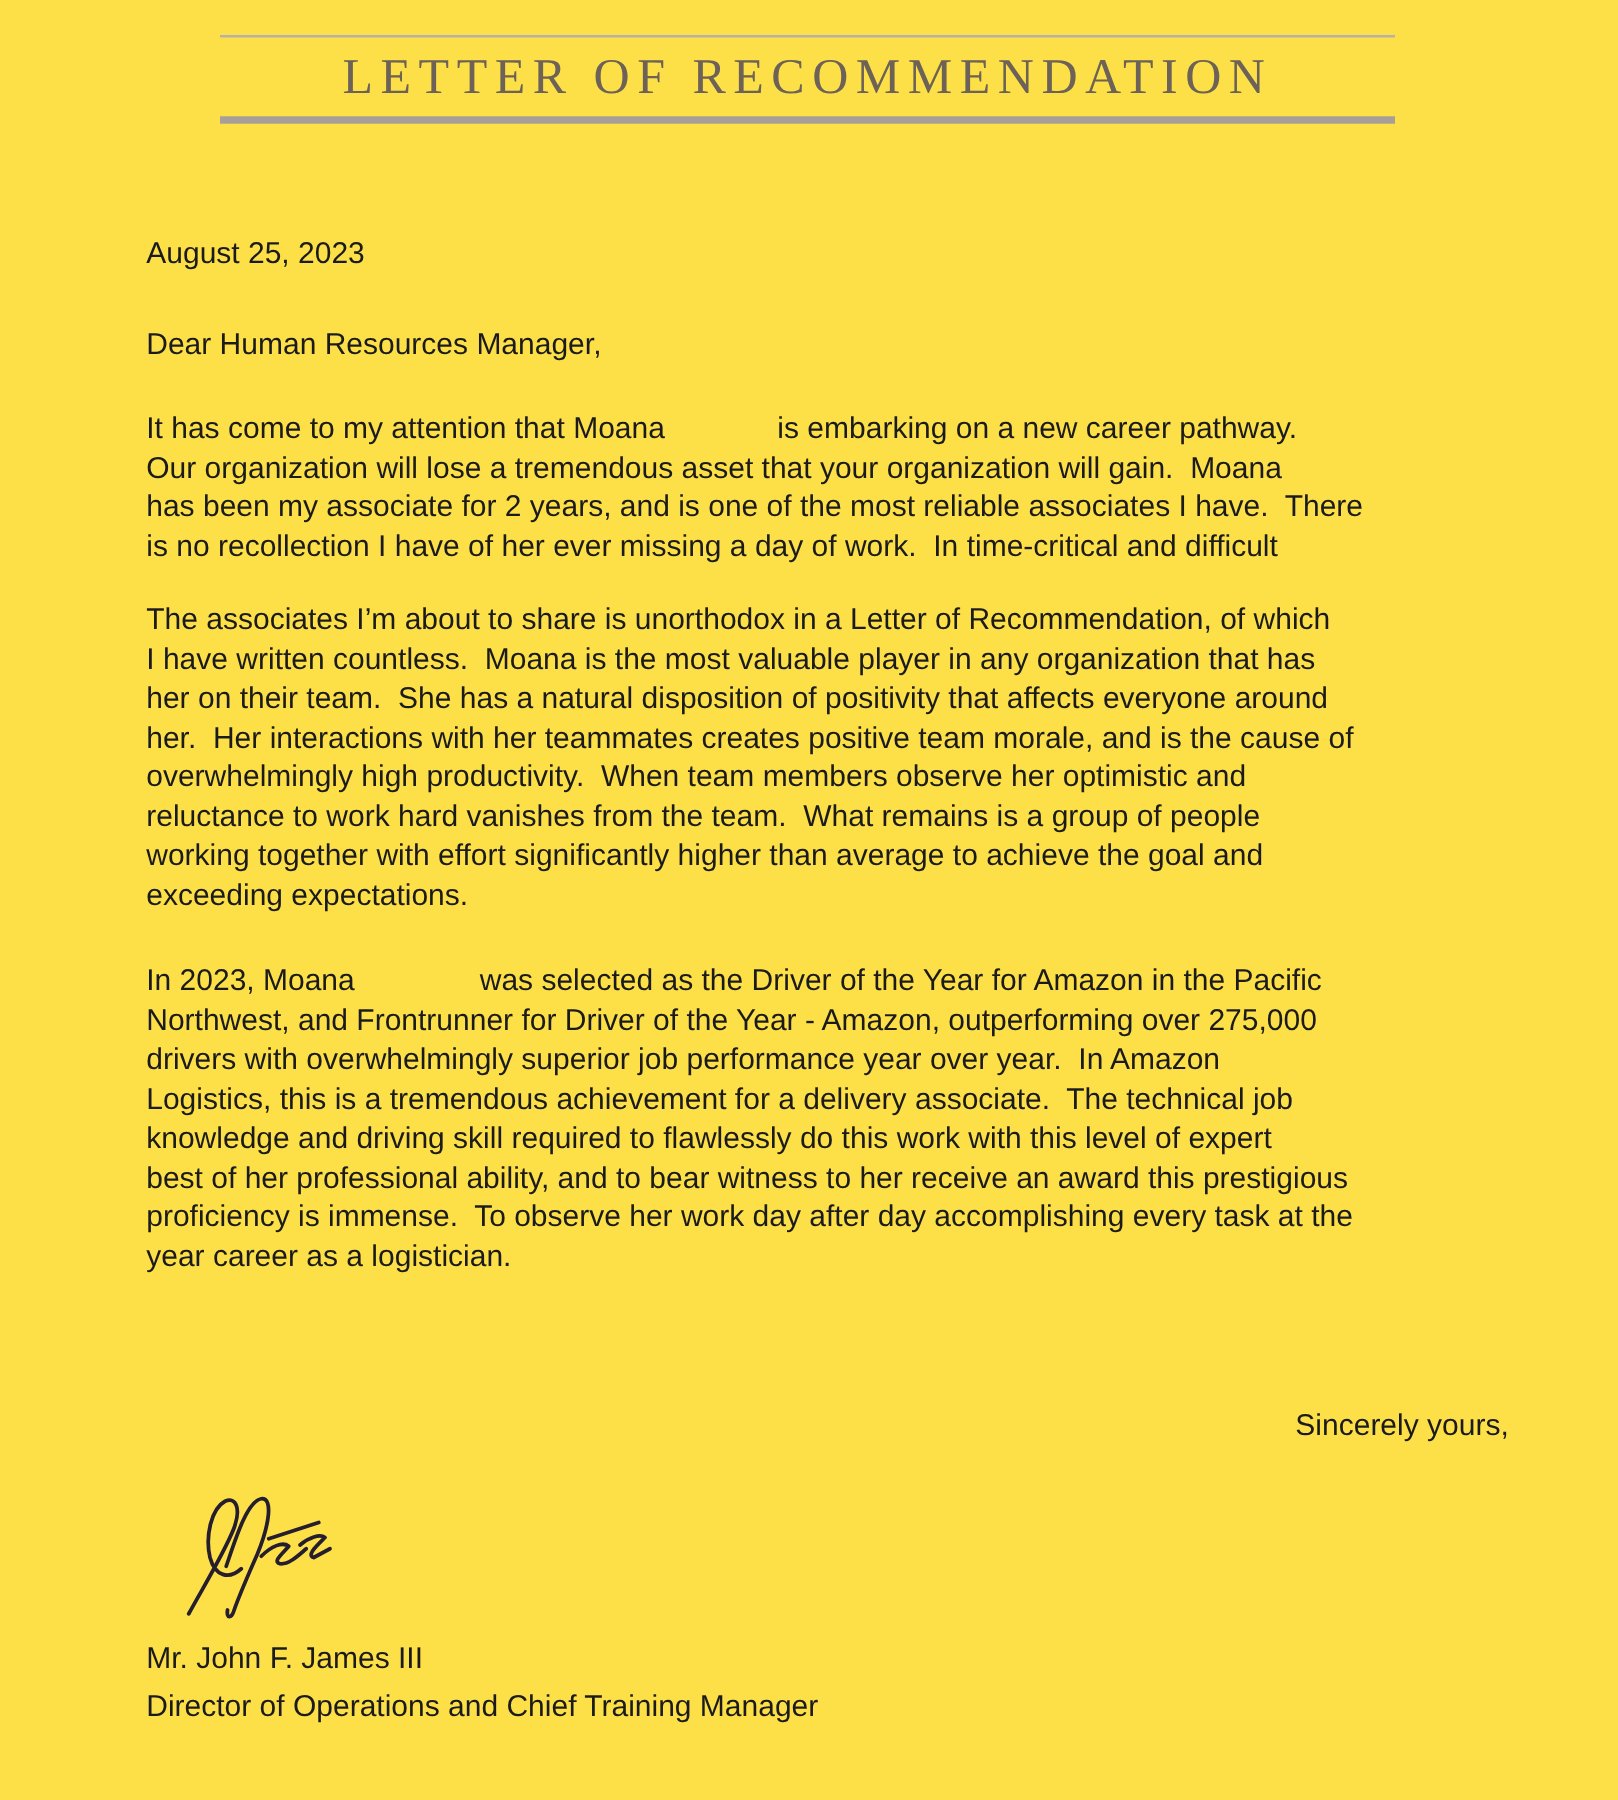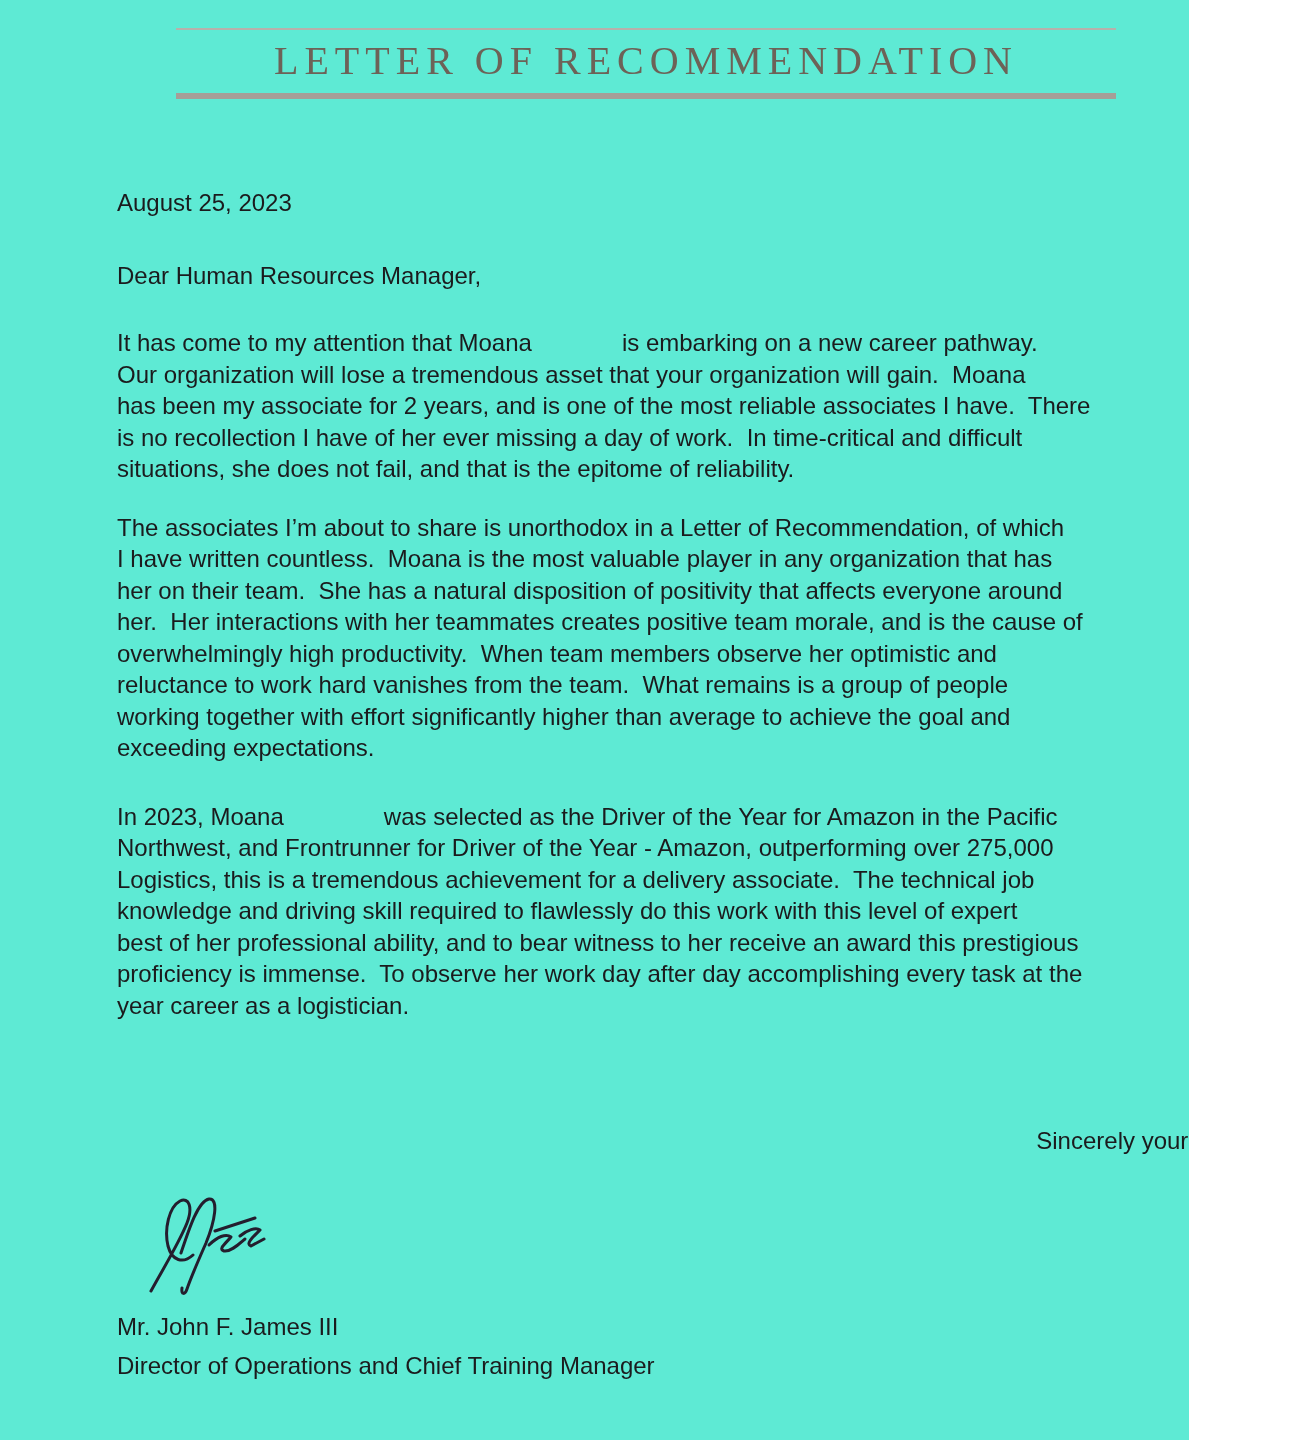--- a/index.html
+++ b/index.html
@@ -1,19 +1,19 @@
 <!DOCTYPE html>
 <html style="--title-text: #6d6257; --rule-top: #b7b1ab; --rule-bottom: #a69e97; --body-text: #1b1b1d; --caret: #f0b57e; --signature-ink: #241e2e;"><head>
 <meta charset="utf-8">
 <style>
   html,body{margin:0;padding:0;background:#ffffff;}
   .page{
     position:relative;
-    width:1189px;height:1440px;
-    background:#5eead4;
+    width:1294px;height:1440px;
+    background:#fde047;
     overflow:hidden;
     font-family:"Liberation Sans","DejaVu Sans",sans-serif;
     color:var(--body-text,#1b1b1d);
   }
   
   .title-block{position:absolute;top:28px;left:176px;width:940px;}
   .rule{width:100%;}
   .rule-top{height:2px;background:var(--rule-top,#b7b1ab);}
   .rule-bottom{height:6px;background:var(--rule-bottom,#a69e97);}
   .title{
@@ -66,37 +66,37 @@
 
     <div class="line date">August 25, 2023</div>
 
     <div class="line salutation">Dear Human Resources Manager,</div>
 
     <section class="para para-1">
       <div class="line"><span>It has come to my attention that Moana</span><span class="gap gap-p1"></span><span>is embarking on a new career pathway.</span></div>
       <div class="line">Our organization will lose a tremendous asset that your organization will gain.  Moana</div>
       <div class="line">has been my associate for 2 years, and is one of the most reliable associates I have.  There</div>
       <div class="line">is no recollection I have of her ever missing a day of work.  In time-critical and difficult</div>
-      <div class="line">situations, she does not fail, and that is the epitome of reliability.</div>
     </section>
 
     <section class="para para-2">
       <div class="line">The associates I’m about to share is unorthodox in a Letter of Recommendation, of which</div>
       <div class="line">I have written countless.  Moana is the most valuable player in any organization that has</div>
       <div class="line">her on their team.  She has a natural disposition of positivity that affects everyone around</div>
       <div class="line">her.  Her interactions with her teammates creates positive team morale, and is the cause of</div>
       <div class="line">overwhelmingly high productivity.  When team members observe her optimistic and</div>
       <div class="line">reluctance to work hard vanishes from the team.  What remains is a group of people</div>
       <div class="line">working together with effort significantly higher than average to achieve the goal and</div>
       <div class="line">exceeding expectations.</div>
     </section>
 
     <section class="para para-3">
       <div class="line"><span>In 2023, Moana</span><span class="gap gap-p3"></span><span>was selected as the Driver of the Year for Amazon in the Pacific</span></div>
       <div class="line">Northwest, and Frontrunner for Driver of the Year - Amazon, outperforming over 275,000</div>
+      <div class="line">drivers with overwhelmingly superior job performance year over year.  In Amazon</div>
       <div class="line">Logistics, this is a tremendous achievement for a delivery associate.  The technical job</div>
       <div class="line">knowledge and driving skill required to flawlessly do this work with this level of expert</div>
       <div class="line">best of her professional ability, and to bear witness to her receive an award this prestigious</div>
       <div class="line">proficiency is immense.  To observe her work day after day accomplishing every task at the</div>
       <div class="line">year career as a logistician.</div>
     </section>
 
     <div class="line closing">Sincerely yours,</div>
 
     <div class="signature">

